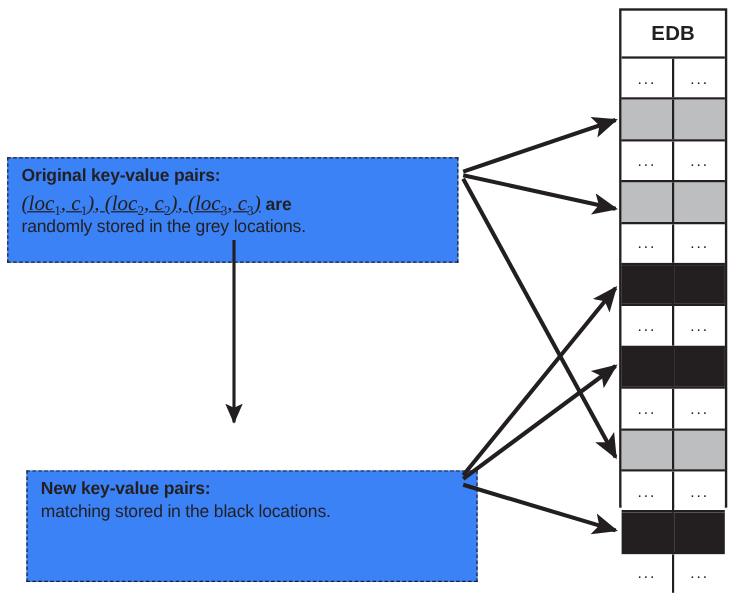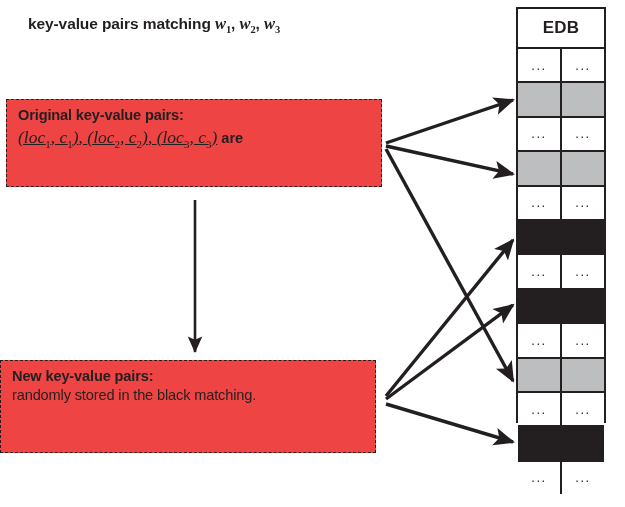--- a/index.html
+++ b/index.html
@@ -36,25 +36,26 @@
   #heading .mi sub {
     font-style: normal;
     font-size: 10.5px;
   }
 
   
   .desc-box {
     position: absolute;
     border: 1.6px dashed #231f20;
     box-sizing: border-box;
-    background: #ef4444;
+    background: #3b82f6;
     padding: 7px 10px 6px 11px;
+    margin-top: 32px;
   }
   #box-original { left: 6px;  top: 99px;  width: 376px; height: 88px; }
-  #box-new      { left: 0;  top: 360px; width: 376px; height: 93px; }
+  #box-new      { left: 22px;  top: 360px; width: 376px; height: 93px; }
 
   .desc-title {
     font-size: 14.6px;
     font-weight: bold;
     line-height: 1.22;
     letter-spacing: -0.15px;
     white-space: nowrap;
   }
   .desc-line-math {
     font-family: "Liberation Serif", serif;
@@ -148,34 +149,32 @@
     left: 0; top: 0;
     width: 625px; height: 507px;
     pointer-events: none;
   }
 </style>
 </head>
 <body>
 
 <div id="stage">
 
-  <div id="heading">
-    <span>key-value pairs matching </span><span class="mi">w<sub>1</sub></span>,&nbsp;<span class="mi">w<sub>2</sub></span>,&nbsp;<span class="mi">w<sub>3</sub></span>
-  </div>
 
   <div class="desc-box" id="box-original">
     <div class="desc-title">Original key-value pairs:</div>
     <div class="desc-line-math">
       <span class="it">(loc<sub>1</sub>, c<sub>1</sub>)</span><span class="it">,&nbsp;</span><span class="it">(loc<sub>2</sub>, c<sub>2</sub>)</span><span class="it">,&nbsp;</span><span class="it">(loc<sub>3</sub>, c<sub>3</sub>)</span><span class="rm">&nbsp;</span><span class="rm">are</span>
     </div>
+    <div class="desc-line-tail">randomly stored in the grey locations.</div>
   </div>
 
   <div class="desc-box" id="box-new">
     <div class="desc-title">New key-value pairs:</div>
-    <div class="desc-line-tail">randomly stored in the black matching.</div>
+    <div class="desc-line-tail">matching stored in the black locations.</div>
   </div>
 
   <div id="edb-table">
     <div id="edb-header">EDB</div>
     <div id="edb-rows">
         <div class="edb-row dots">
           <div class="edb-cell left">...</div>
           <div class="edb-cell right">...</div>
         </div>
         <div class="edb-row grey">

